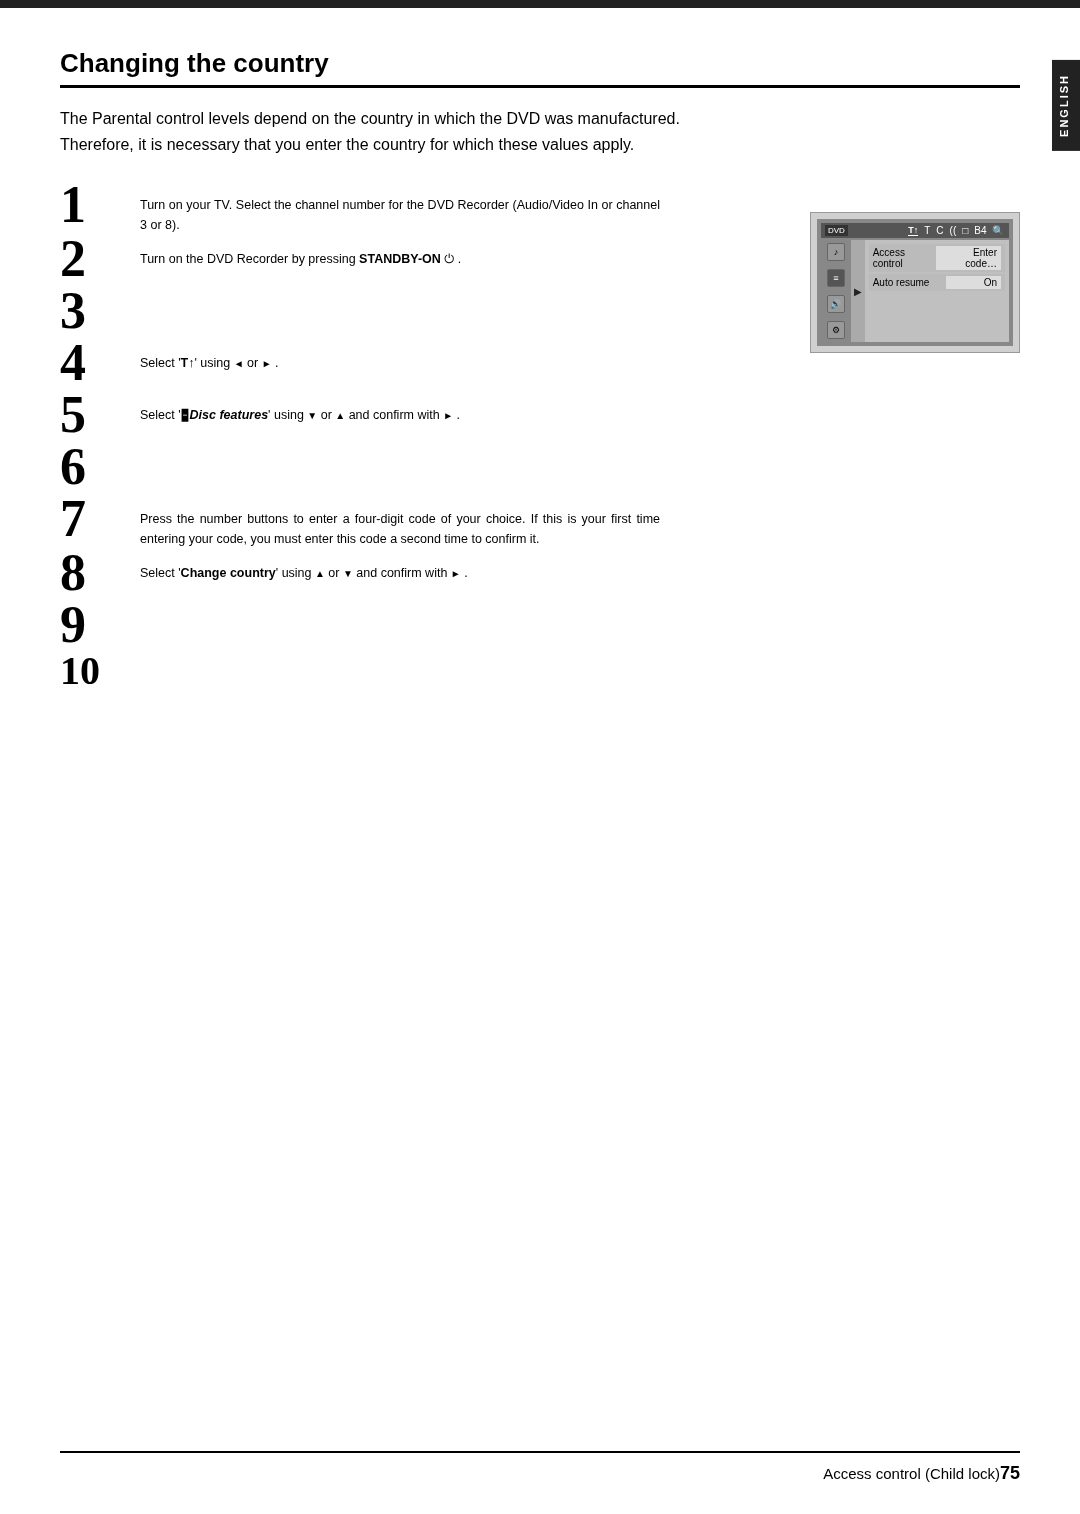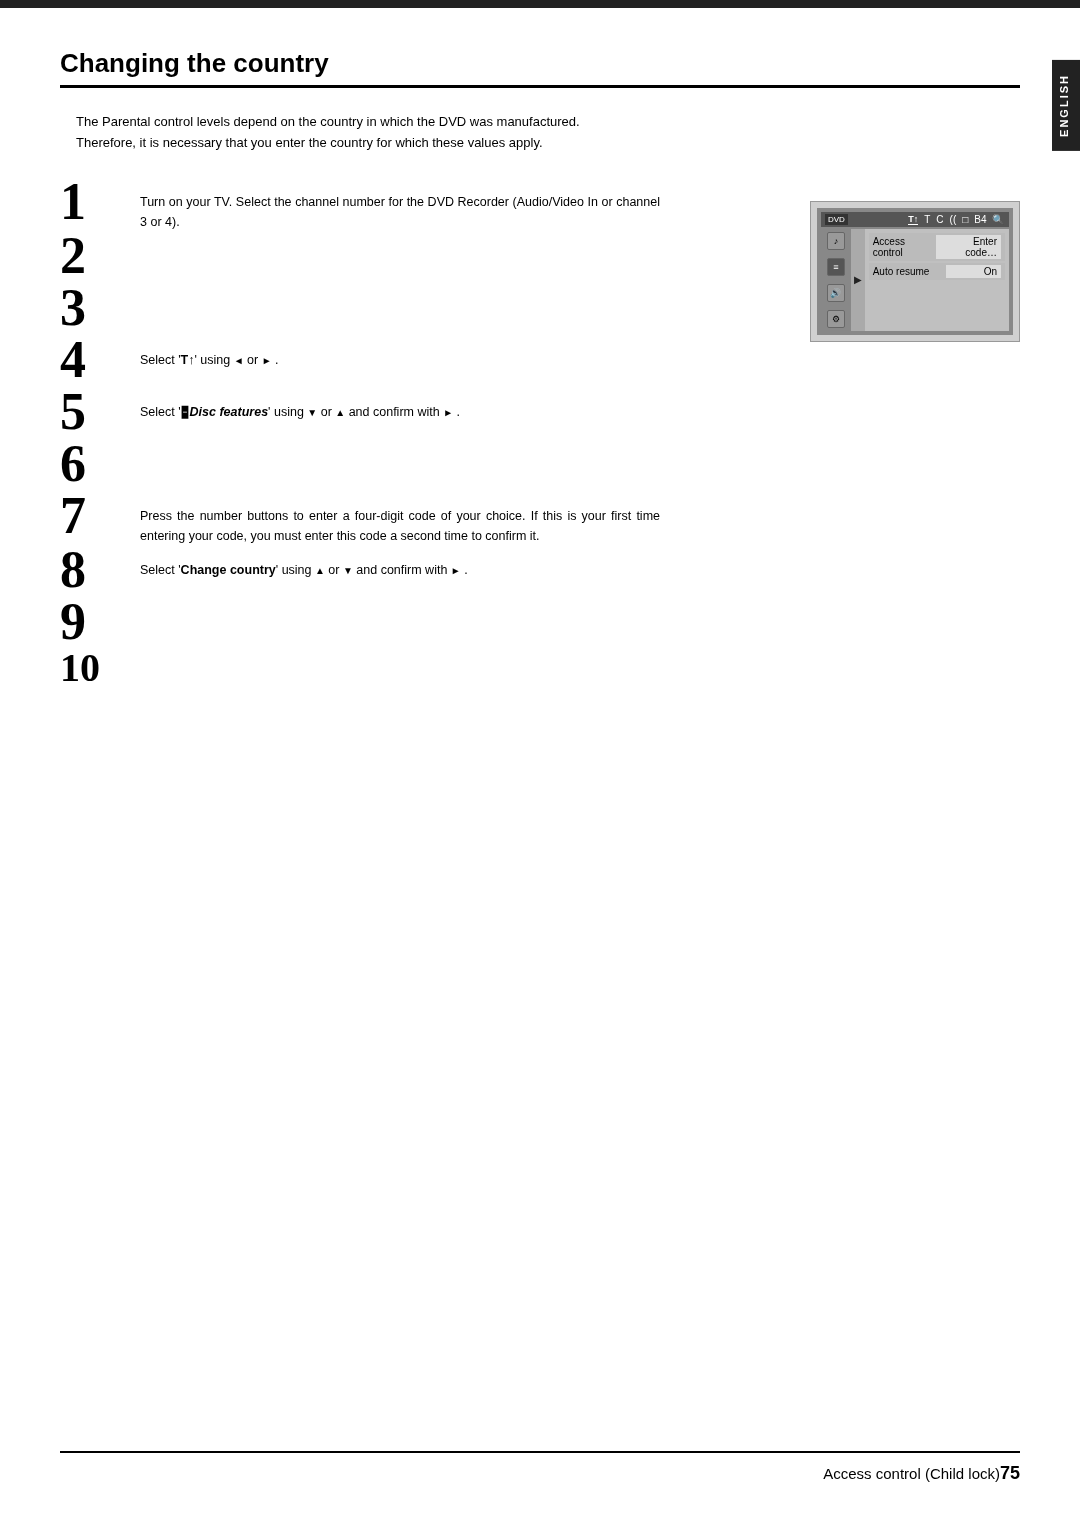--- a/index.html
+++ b/index.html
@@ -38,32 +38,31 @@
     .main-content {
       margin: 0 60px 0 60px;
       padding-top: 40px;
     }
 
     .page-title {
       font-size: 26px;
       font-weight: bold;
       border-bottom: 3px solid #000;
       padding-bottom: 6px;
-      margin-bottom: 24px;
+      margin-bottom: 18px;
       display: inline-block;
       width: 100%;
     }
 
     .intro-text {
-      font-size: 13px;
+      font-size: 16px;
       line-height: 1.6;
       margin-bottom: 28px;
       text-align: justify;
       max-width: 680px;
-      margin-left: 16px;
     }
 
     .steps-section {
       display: flex;
       flex-direction: column;
       gap: 0;
     }
 
     .step-row {
       display: flex;
@@ -115,21 +114,21 @@
       gap: 20px;
     }
 
     .steps-left {
       flex: 1;
     }
 
     .screen-image {
       width: 210px;
       min-width: 210px;
-      margin-top: 19px;
+      margin-top: 27px;
       border: 1px solid #999;
       background: #d0d0d0;
       padding: 6px;
     }
 
     .screen-inner {
       background: #888;
       padding: 4px;
     }
 
@@ -258,26 +257,29 @@
   </p>
 
   <div class="steps-section">
 
     <div class="step-row-with-image">
       <div class="steps-left">
 
         <div class="step-row">
           <div class="step-number">1</div>
           <div class="step-content">
-            Turn on your TV. Select the channel number for the DVD Recorder (Audio/Video In or channel 3 or 4).
+            Turn on your TV. Select the channel number for the DVD Recorder (Audio/Video In or channel 3 or 8).
           </div>
         </div>
 
         <div class="step-row">
           <div class="step-number">2</div>
+          <div class="step-content">
+            Turn on the DVD Recorder by pressing <b>STANDBY-ON</b> ⏻ .
+          </div>
         </div>
 
         <div class="step-row">
           <div class="step-number">3</div>
         </div>
 
         <div class="step-row">
           <div class="step-number">4</div>
           <div class="step-content">
             Select '<b>T↑</b>' using <span class="inline-arrow-left">◄</span> or <span class="inline-arrow-right">►</span> .

